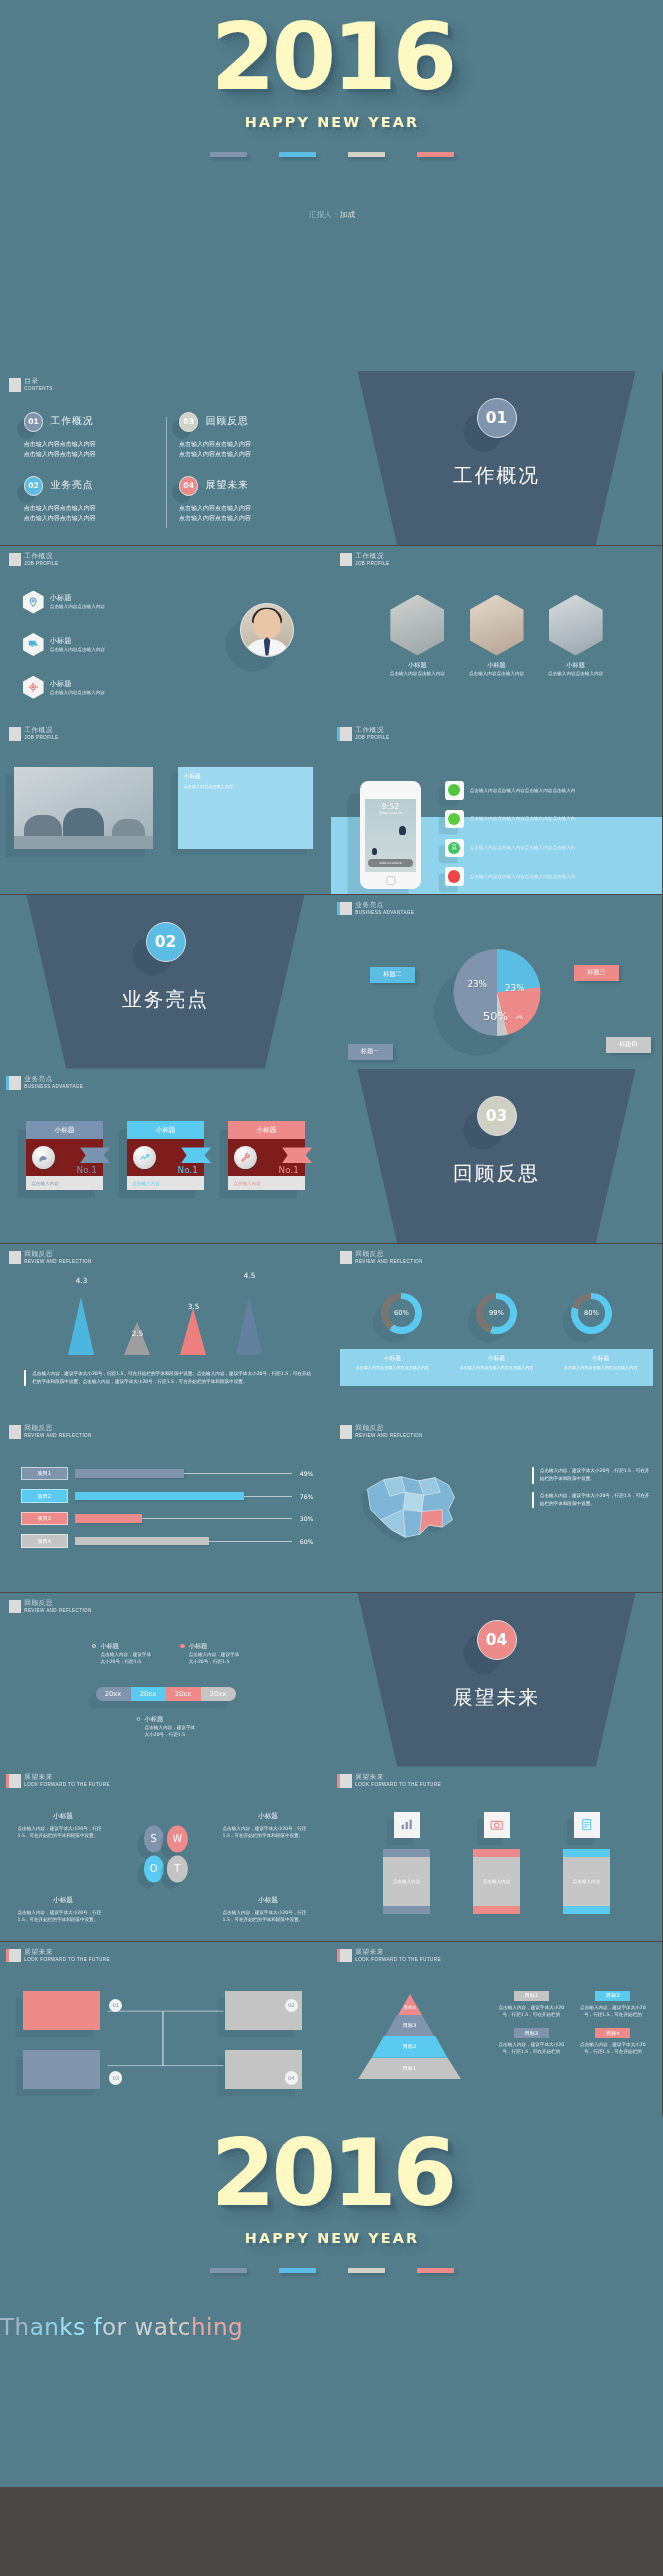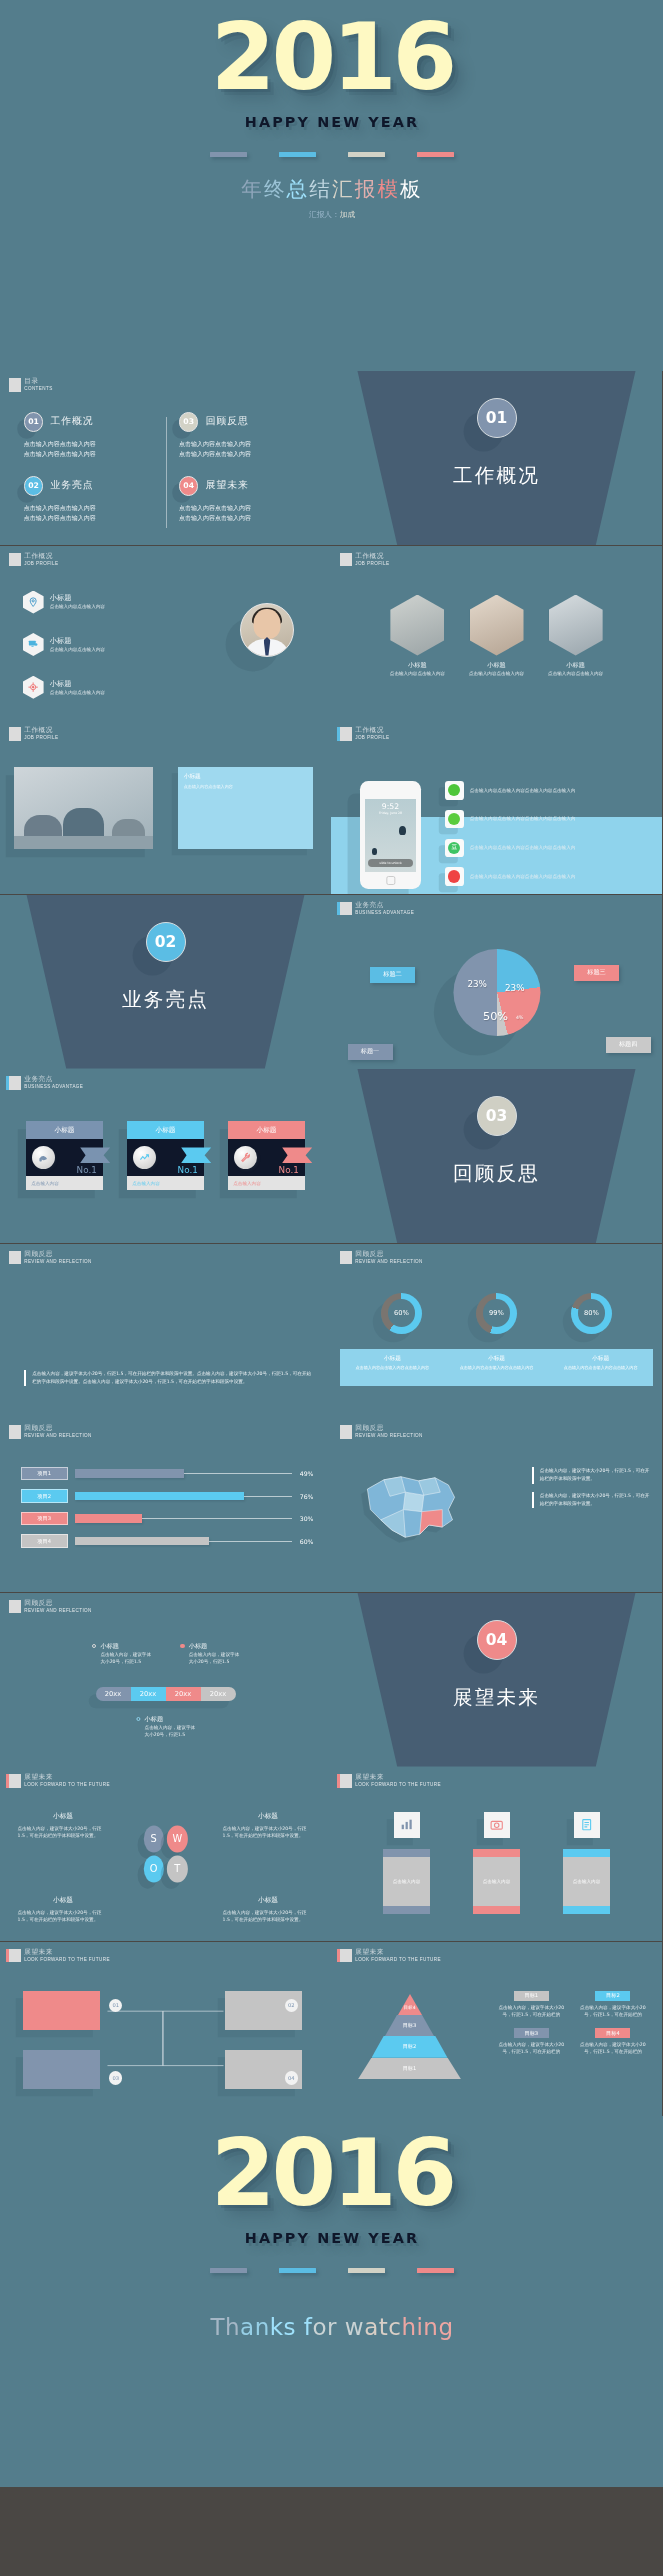--- a/index.html
+++ b/index.html
@@ -29,38 +29,38 @@
   .cover{ background:#547d8c; }
   .yr {
     position:absolute; left:0; right:0; top:11.3px; text-align:center;
     font-family:"DejaVu Sans", sans-serif; font-weight:bold;
     font-size:93px; line-height:93px; color:#fef9c3; letter-spacing:-4.1px;
     text-shadow: 3.1px 3.1px 0 rgba(40,70,85,.22), 6.2px 6.2px 0 rgba(40,70,85,.13), 10.3px 10.3px 13.4px rgba(30,55,70,.22);
   }
   .hny{
     position:absolute; left:0; right:0; top:114px; text-align:center;
     font-family:"DejaVu Sans",sans-serif; font-weight:bold; font-size:14.4px;
-    letter-spacing:2.1px; color:#0f172a;
+    letter-spacing:2.1px; color:#fef9c3;
     text-shadow: 2.6px 2.6px 0 rgba(40,70,85,.2), 6.2px 6.2px 9.3px rgba(30,55,70,.2);
   }
   .dashes{ position:absolute; left:0; right:0; top:152px; display:flex; justify-content:center; gap:32px; }
   .dashes i{ display:block; width:37px; height:4.6px; border-radius:0.5px; box-shadow:2.1px 2.6px 3.6px rgba(30,55,70,.25);}
   .subt{
     position:absolute; left:0; right:0; top:175px; text-align:center;
     font-size:20.6px; letter-spacing:2.1px; font-family:"DejaVu Sans",sans-serif;
   }
   .subt span:nth-child(1){color:#8fa6bb;} .subt span:nth-child(2){color:#9bc3d6;}
   .subt span:nth-child(3){color:#9fe1fb;} .subt span:nth-child(4){color:#bfd6e0;}
   .subt span:nth-child(5){color:#d6d3c8;} .subt span:nth-child(6){color:#e3b0ae;}
   .subt span:nth-child(7){color:#ef8a8a;}
   .reporter{ position:absolute; left:0;right:0; top:210px; text-align:center; font-size:7.7px; font-family:"DejaVu Sans",sans-serif;}
   .reporter span:nth-child(1){color:#9bb8cc;} .reporter span:nth-child(2){color:#dcdcd2;}
   .reporter span:nth-child(3){color:#ef9a96;}
   .thanks{
-    position:absolute; left:0;right:0; top:198px; text-align:center;
+    position:absolute; left:0;right:0; top:198px; 
     font-size:23px; font-family:"DejaVu Sans",sans-serif; letter-spacing:0.5px;
   }
   .thanks span:nth-child(1){color:#a5b7c6;}.thanks span:nth-child(2){color:#96cfe6;}
   .thanks span:nth-child(3){color:#9fe1fb;}.thanks span:nth-child(4){color:#c9d3d4;}
   .thanks span:nth-child(5){color:#d9cfc6;}.thanks span:nth-child(6){color:#eda6a2;}
 
   
   .toc{ position:absolute; left:20.6px; top:41px; right:20.6px; bottom:10.3px;
         display:grid; grid-template-columns:1fr 1fr; gap:5.2px 20.6px;}
   .toc .vline{position:absolute; left:50%; top:5.2px; bottom:7.2px; width:0.5px; background:rgba(255,255,255,.45);}
@@ -113,21 +113,21 @@
   
   .pie{ width:87px;height:87px;border-radius:50%; position:relative;
         box-shadow:-19.6px 19.6px 0 rgba(45,75,90,.16); }
   .cbox{ position:absolute; font-size:6.2px; color:#fff; padding:3.6px 0; width:45px; text-align:center;
          font-family:"DejaVu Sans",sans-serif; box-shadow:1.5px 2.1px 3.1px rgba(30,55,70,.25);}
   .pielbl{position:absolute;color:#fff;font-family:"DejaVu Sans",sans-serif;text-shadow:0.5px 0.5px 1px rgba(0,0,0,.2);}
 
   
   .card{ width:77px; background:#e9e9e9; box-shadow:-8.2px 8.2px 0 rgba(45,75,90,.16); }
   .card .cap{ text-align:center; color:#fff; font-size:6.7px; padding:4.6px 0; font-family:"DejaVu Sans",sans-serif;}
-  .card .body{ background:#0f172a; height:37px; position:relative;}
+  .card .body{ background:#7f1d1d; height:37px; position:relative;}
   .coin{ position:absolute; left:6.2px; top:7.2px; width:23px;height:23px;border-radius:50%;
          background:radial-gradient(circle at 35% 30%,#fff,#dcdcdc 62%,#c3c3c3 100%); display:flex;align-items:center;justify-content:center;
          box-shadow:1px 1.5px 2.6px rgba(40,60,75,.25);}
   .coin svg{width:11.3px;height:11.3px;}
   .ribbon{ position:absolute; right:-7.2px; top:8.2px; width:30px;height:15.5px;
            clip-path:polygon(0 0,100% 0,78% 50%,100% 100%,0 100%,18% 50%);}
   .no1{ position:absolute; right:6.2px; bottom:1px; font-size:8.8px; font-family:"DejaVu Sans",sans-serif;}
   .card .foot{ background:#e3e3e3; padding:4.6px 5.2px; font-size:4.6px; font-family:"DejaVu Sans",sans-serif;}
 
   
@@ -181,23 +181,20 @@
 <div class="deck">
 
   <div class="slide full cover">
     <div class="yr">2016</div>
     <div class="hny">HAPPY NEW YEAR</div>
     <div class="dashes">
       <i style="background:#8194ad"></i>
         <i style="background:#5bbde4"></i>
       <i style="background:#d2d2c6"></i>
         <i style="background:#ef8a8a"></i>
-    </div>
-    <div class="subt">
-      <span>年</span><span>终</span><span>总</span><span>结</span><span>汇</span><span>报</span><span>模</span><span>板</span>
     </div>
     <div class="reporter">
       <span>汇报人：</span><span>加成</span>
     </div>
   </div>
 
   <div class="slide half">
     <div class="hdr">
       <div class="sq"></div>
       <div class="tx">
@@ -484,20 +481,38 @@
   </div>
 
   <div class="slide half">
     <div class="hdr">
         <div class="sq"></div>
         <div class="tx">
       <div class="cn">回顾反思</div>
       <div class="en">REVIEW AND REFLECTION</div>
         </div>
       </div>
+    <div style="position:absolute;left:0;right:0;top:47px;height:64px;display:flex;justify-content:center;align-items:flex-end;gap:29px;">
+      <div class="cone">
+        <div class="val" style="top:-20.6px">4.3</div>
+        <div class="tri" style="border-bottom:58px solid #4cb6df;"></div>
+        </div>
+      <div class="cone">
+        <div class="val" style="top:7.2px">2.5</div>
+        <div class="tri" style="border-bottom:33px solid #9e9e9e;"></div>
+        </div>
+      <div class="cone">
+        <div class="val" style="top:-5.2px">3.5</div>
+        <div class="tri" style="border-bottom:47px solid #ef7e7e;"></div>
+        </div>
+      <div class="cone">
+        <div class="val" style="top:-24px">4.5</div>
+        <div class="tri" style="border-bottom:60px solid #64809f;"></div>
+        </div>
+    </div>
     <div style="position:absolute;left:24px;right:16.5px;top:126px;" class="quote">点击输入内容，建议字体大小20号，行距1.5，可在开始栏的字体和段落中设置。点击输入内容，建议字体大小20号，行距1.5，可在开始栏的字体和段落中设置。点击输入内容，建议字体大小20号，行距1.5，可在开始栏的字体和段落中设置。</div>
   </div>
 
   <div class="slide half">
     <div class="hdr">
         <div class="sq"></div>
         <div class="tx">
       <div class="cn">回顾反思</div>
       <div class="en">REVIEW AND REFLECTION</div>
         </div>

